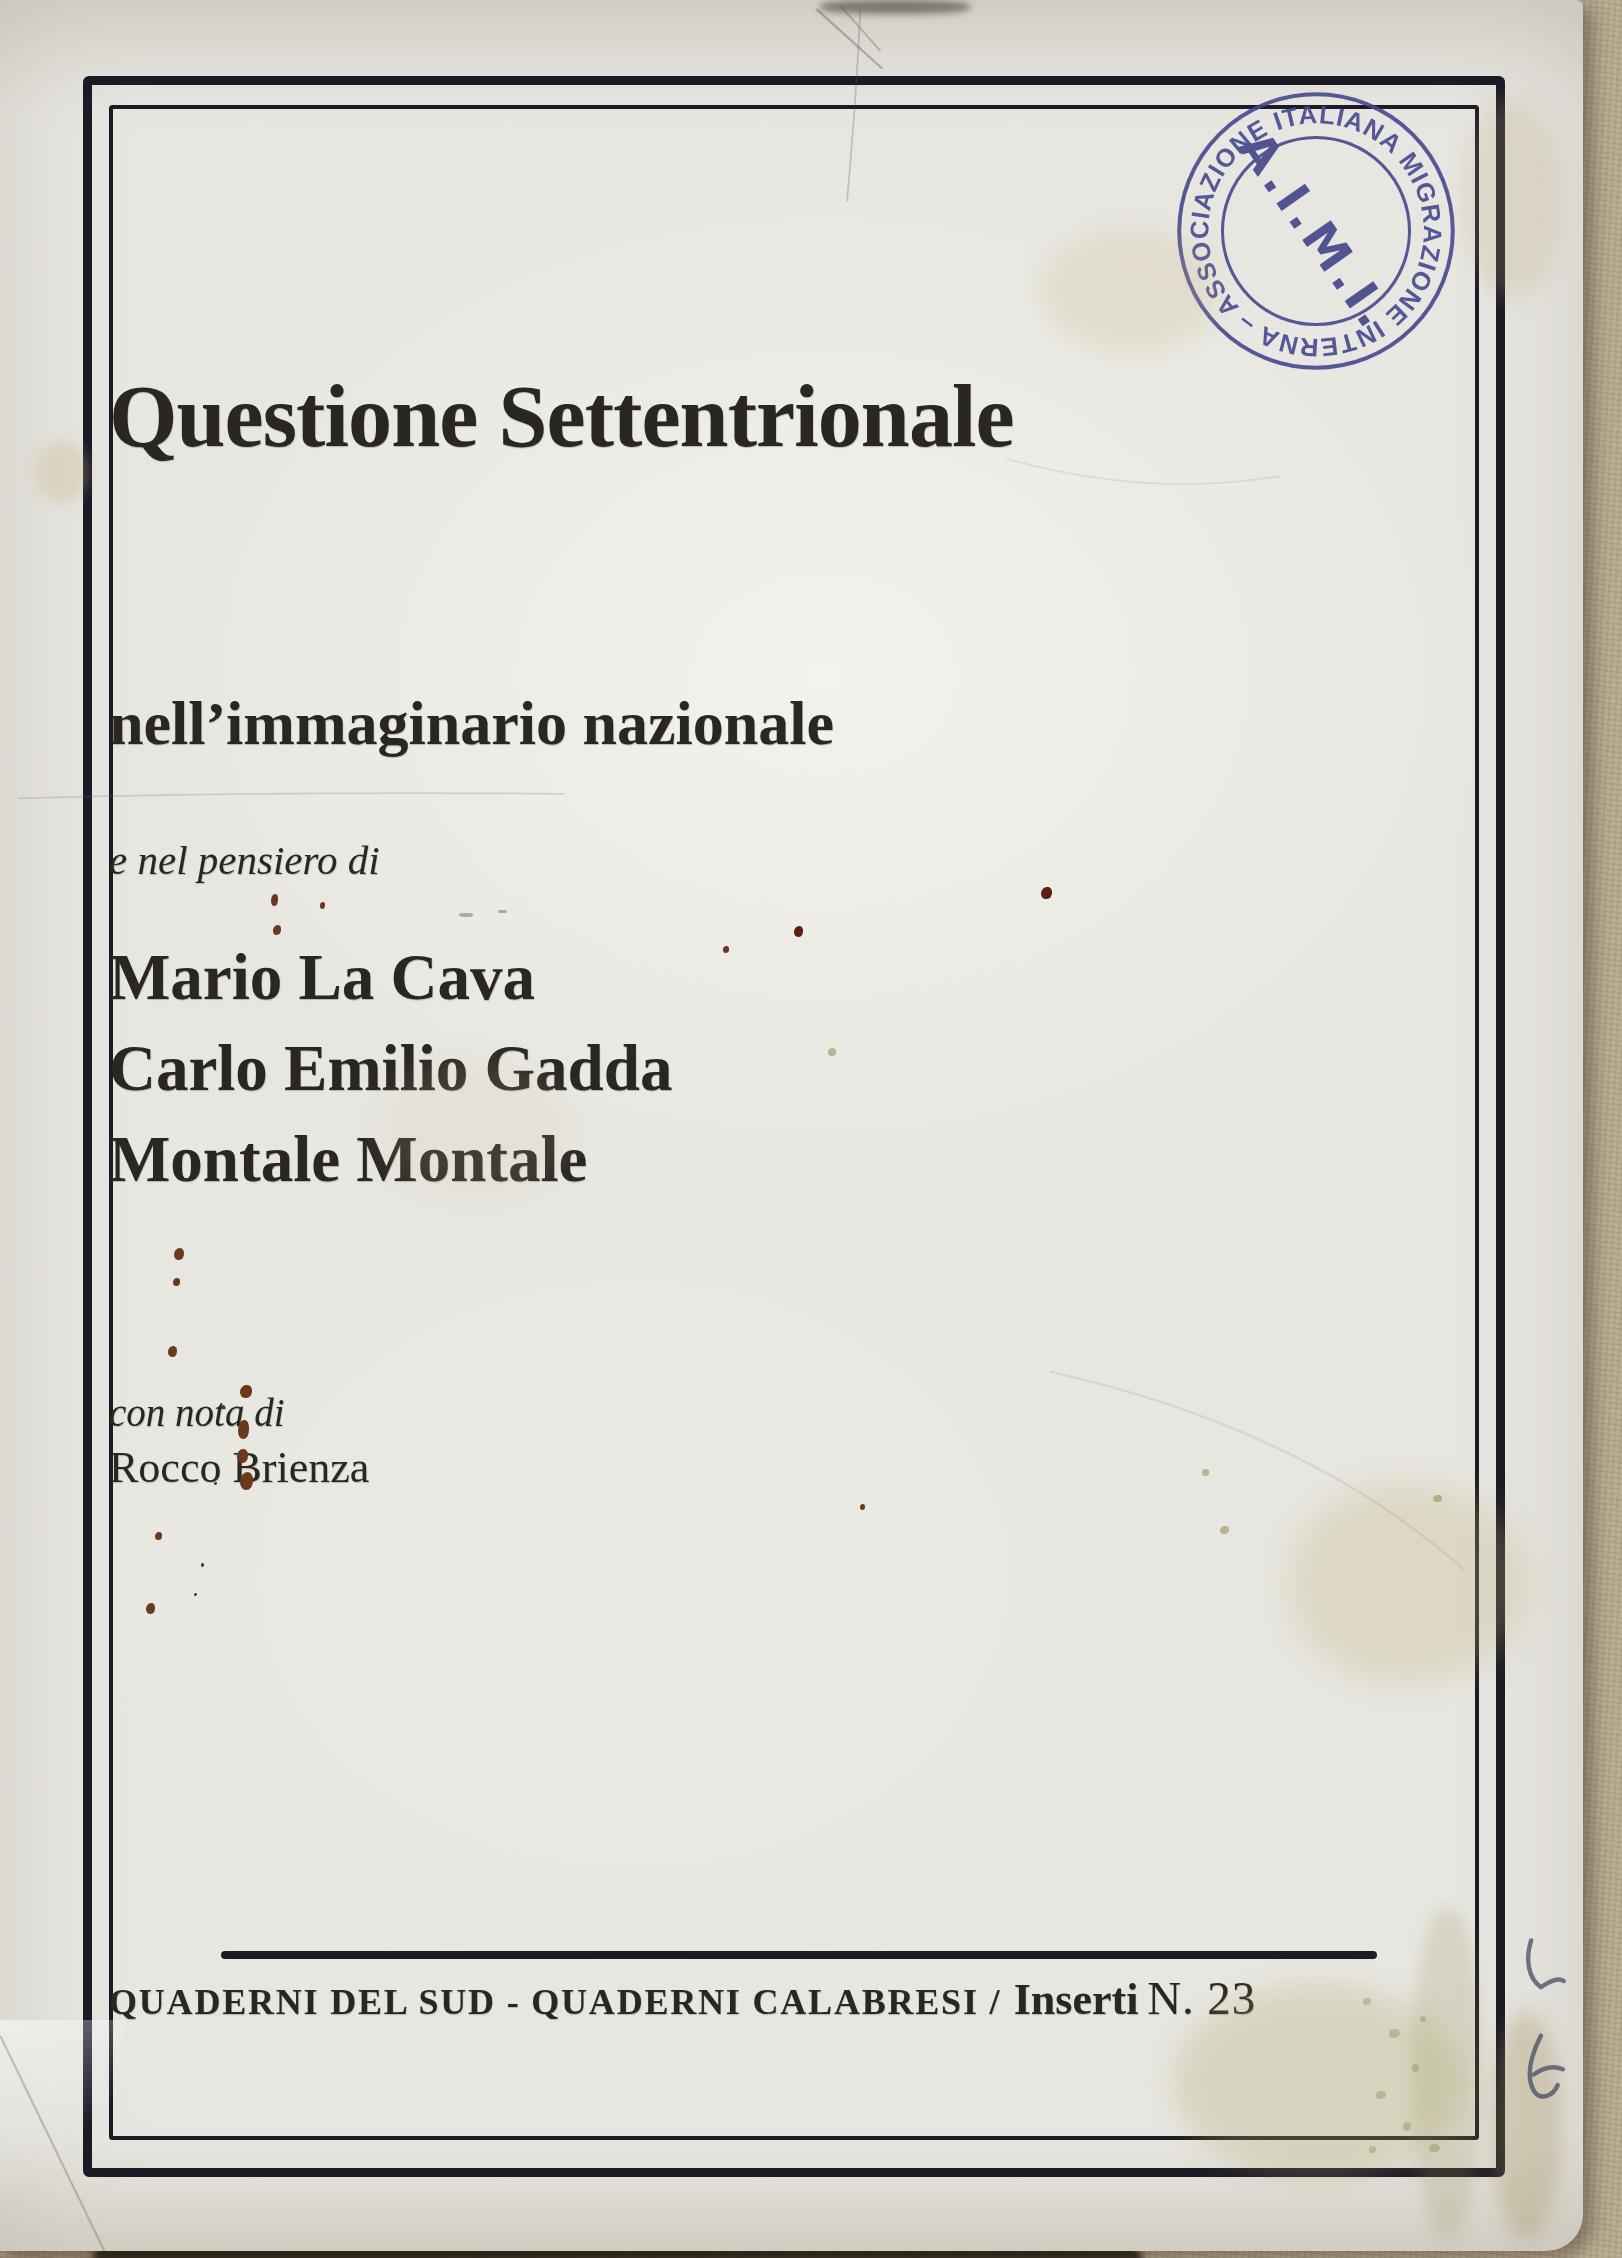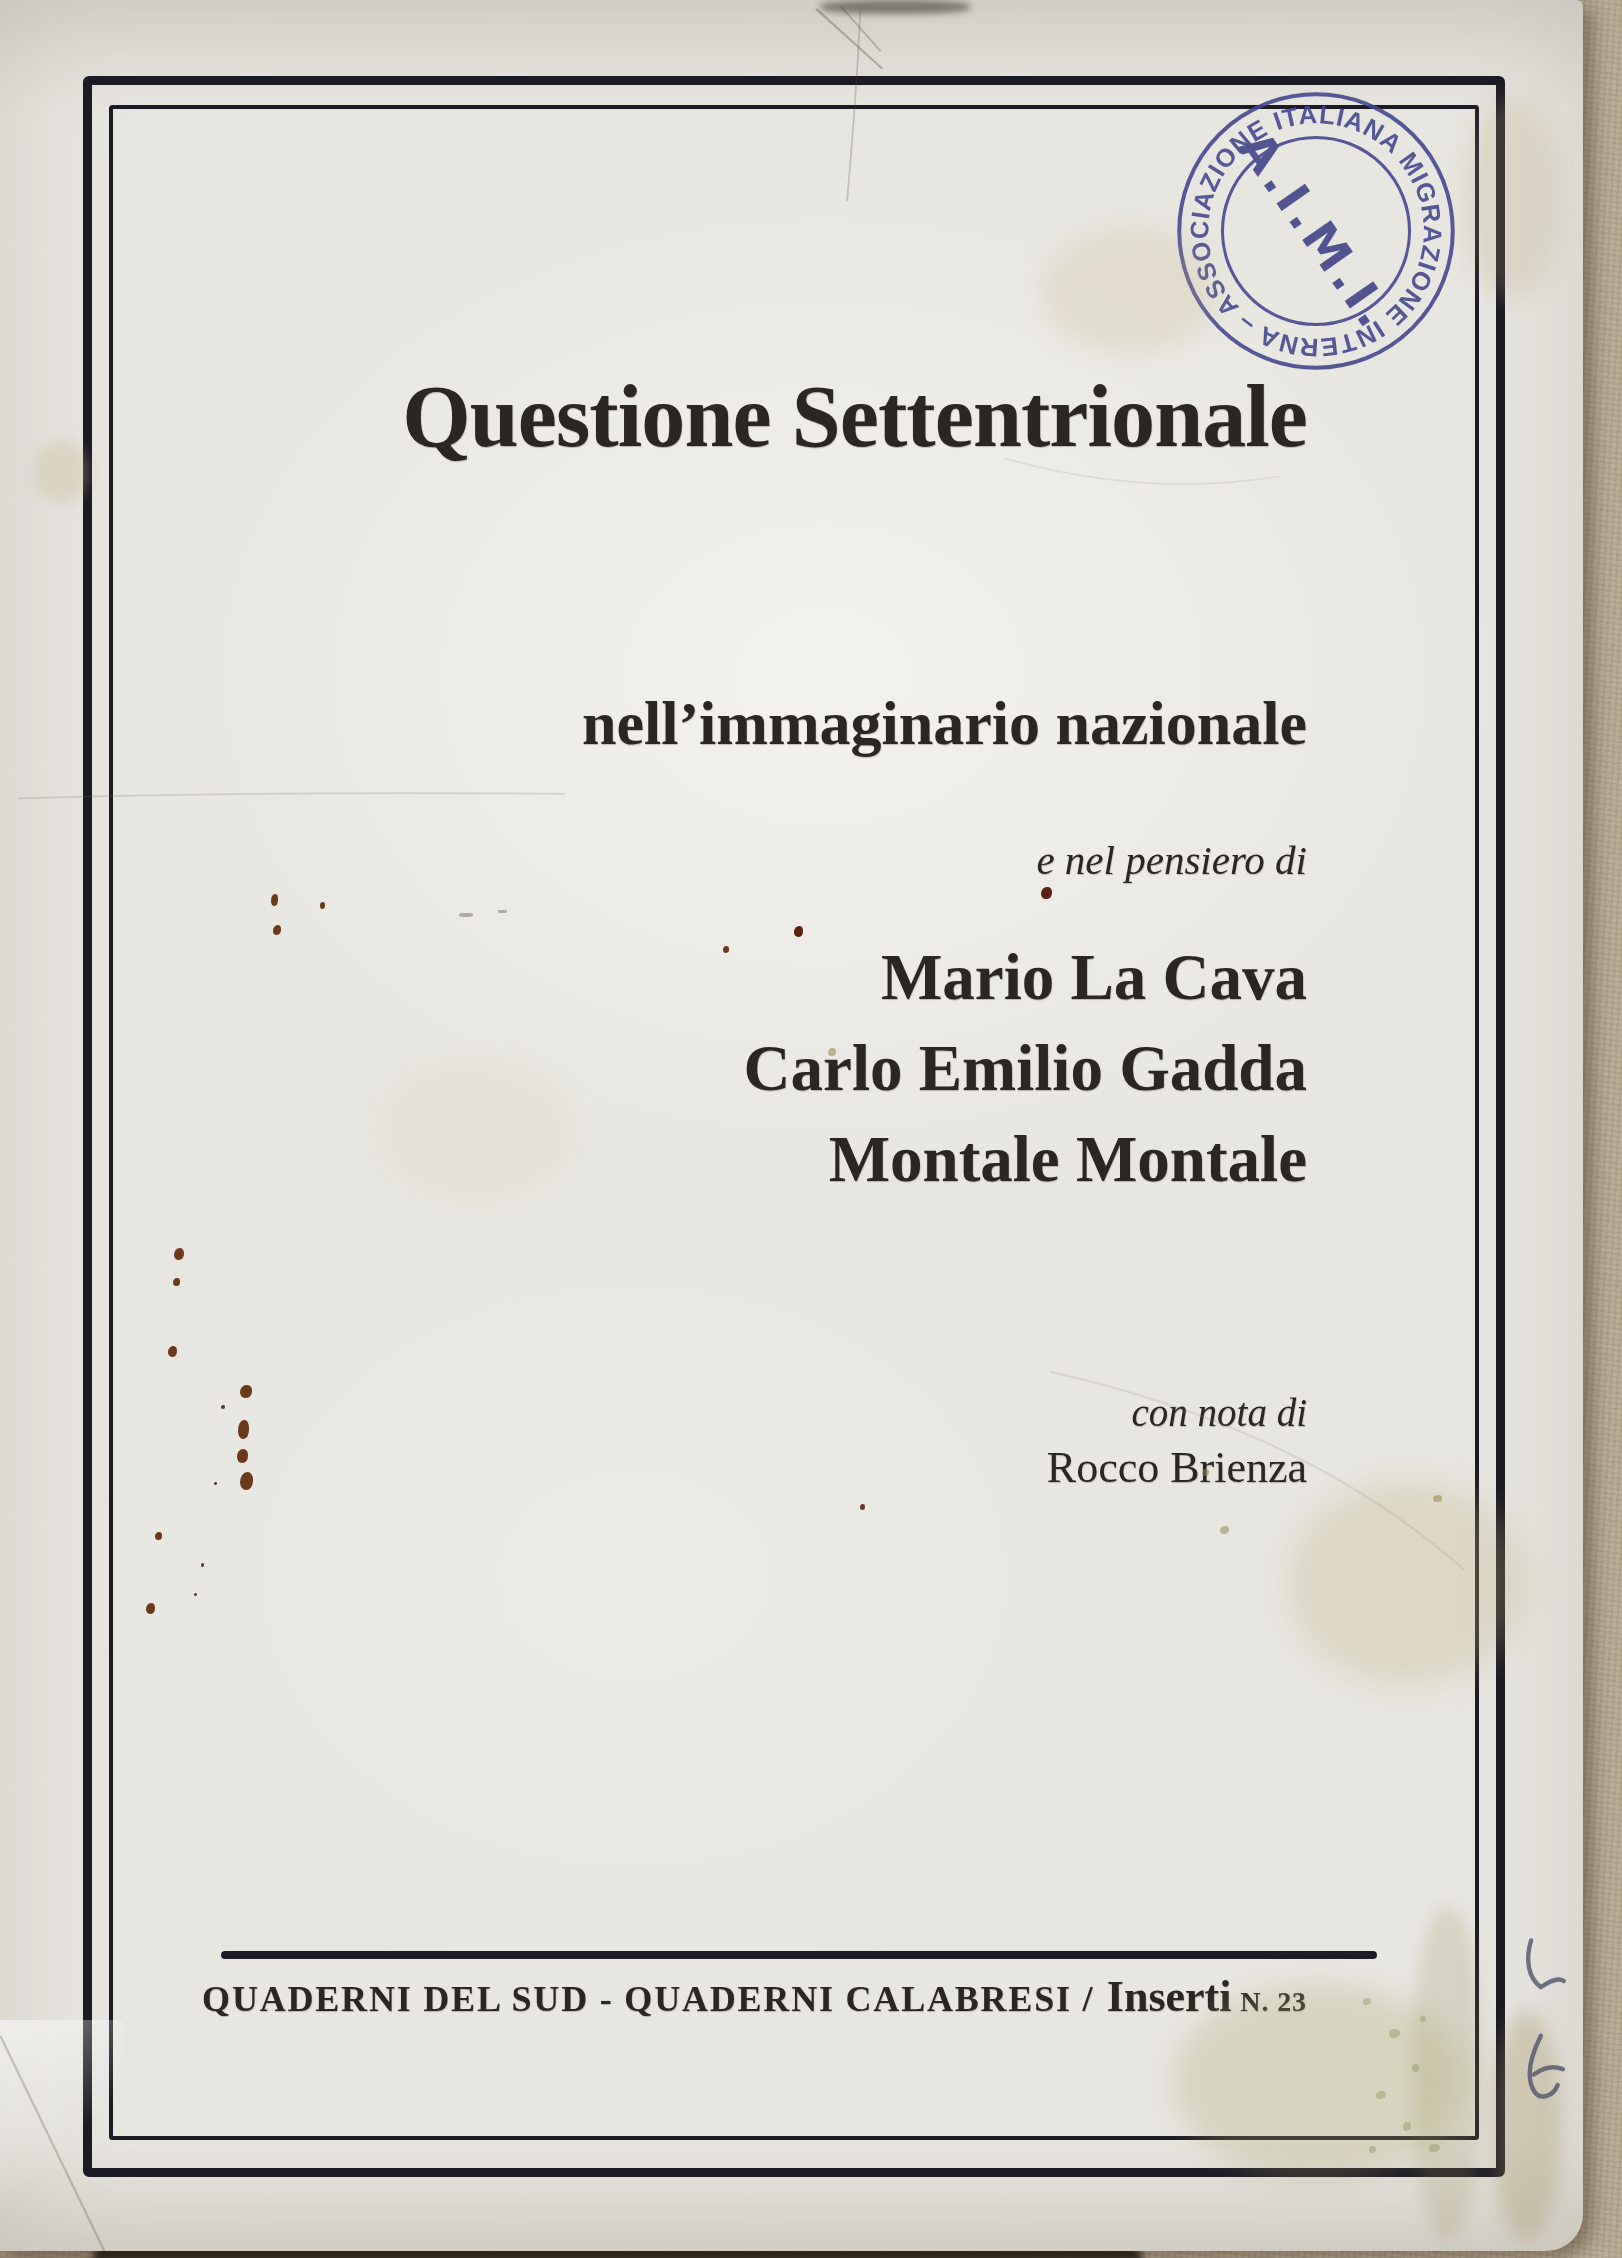--- a/index.html
+++ b/index.html
@@ -19,33 +19,33 @@
       #e7e5e0;
     border-radius:0 7px 37px 0;
     box-shadow:8.8px 7px 17.6px rgba(60,45,28,.45), inset 0 0 124px rgba(125,115,95,.22);}
   .table-shadow{position:absolute;left:93px;top:2244px;width:1050px;height:17.6px;
     background:#28221a;border-radius:17.6px 23px 0 0;filter:blur(3.5px);}
   
   .frame{position:absolute;box-sizing:border-box;border-style:solid;border-color:#1c1a25;background:transparent;}
   .frame-outer{left:83px;top:76px;width:1422px;height:2101px;border-width:9.7px;border-radius:6.2px;}
   .frame-inner{left:109px;top:105px;width:1370px;height:2035px;border-width:4.4px;border-radius:3.5px;}
   
-  .tb{position:absolute;left:109px;width:1198px;text-align:right;color:#2a2723;
+  .tb{position:absolute;left:109px;width:1198px;text-align:left;color:#2a2723;
       text-shadow:0.5px 0.8px 0.9px rgba(60,55,48,.28);}
   .title{top:355px;font-size:88px;line-height:124px;font-weight:600;letter-spacing:-0.9px;}
   .subtitle{top:688px;font-size:62px;font-weight:600;}
   .byline{top:836px;font-size:41px;font-style:italic;font-weight:500;}
   .authors{top:932px;font-size:65px;line-height:91px;font-weight:600;}
   .note-intro{top:1390px;font-size:39px;font-style:italic;}
   .note-author{top:1442px;font-size:44px;font-weight:500;}
   .footer-rule{position:absolute;left:221px;top:1951px;width:1156px;height:8px;background:#1d1b26;border-radius:4.4px;}
   .footer{top:1971px;font-size:36px;font-weight:600;white-space:nowrap;}
   .footer .series{letter-spacing:1.8px;margin-top:31px;}
   .footer .label{font-weight:700;letter-spacing:0;padding-left:12.4px;font-size:44px;}
-  .footer .num{font-weight:bold;font-size:28px;padding-left:8.8px;letter-spacing:0.9px;}
+  .footer .num{font-weight:normal;font-size:47px;padding-left:8.8px;letter-spacing:0.9px;}
   
   .stamp{position:absolute;left:1166px;top:81px;opacity:.88;}
   
   .stain,.sp,.mold{position:absolute;pointer-events:none;}
   .stain{border-radius:50%;}
   .sp{background:#6b3a1d;border-radius:62% 45% 55% 48%;}
   .sp.maroon{background:#5a2012;}
   .sp.olive{background:rgba(145,135,75,.55);}
   .sp.gray{background:rgba(95,90,82,.45);border-radius:40%;}
   .sp.dot{background:#4e3a28;}

